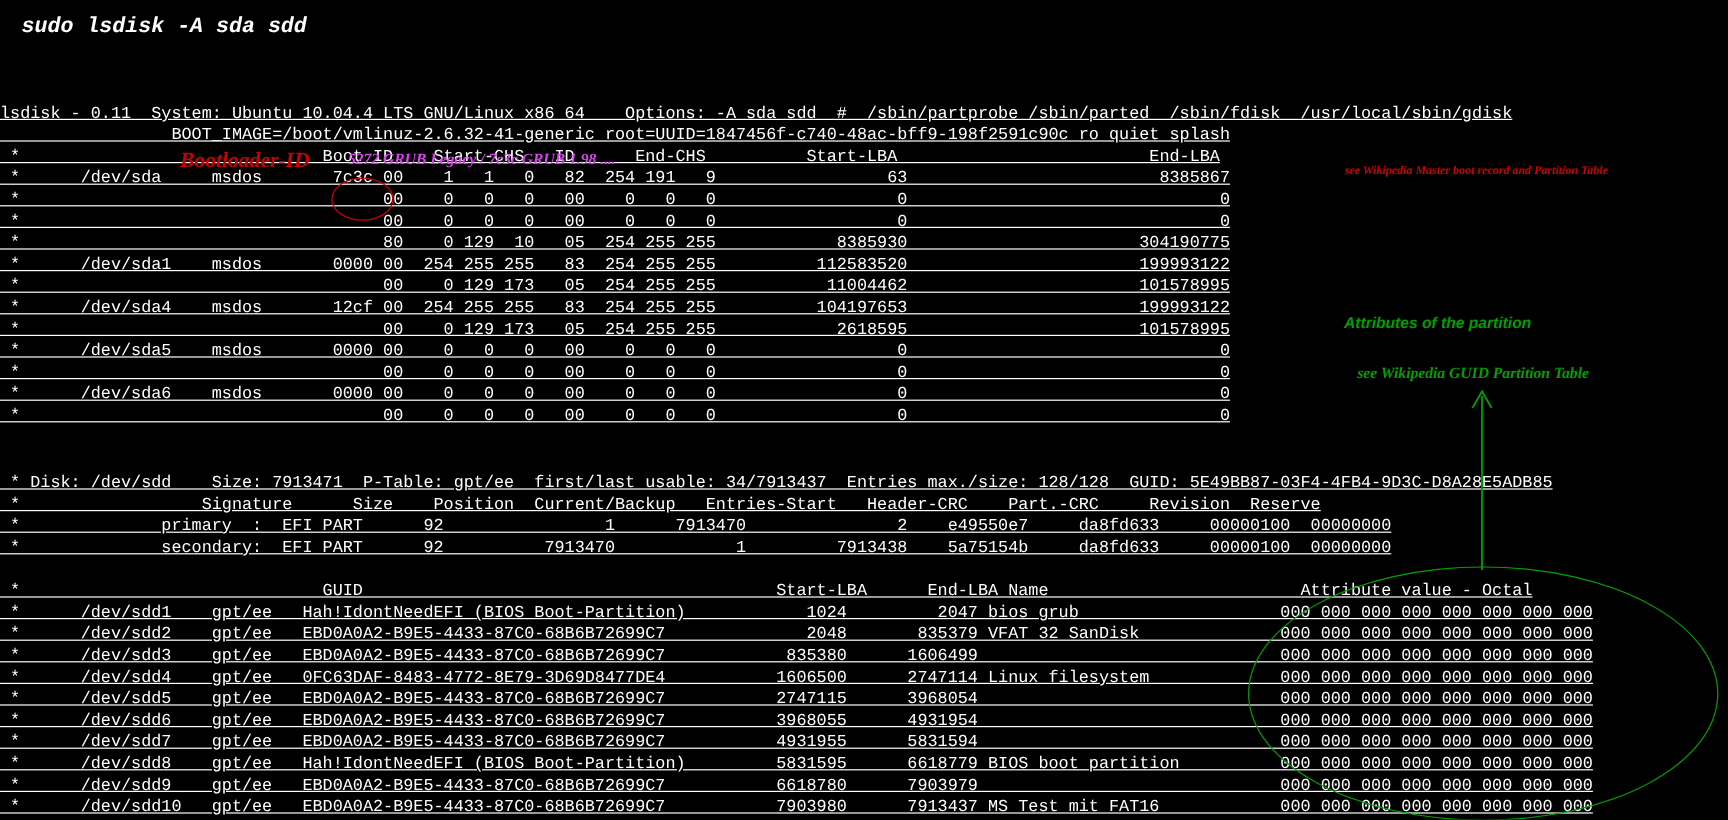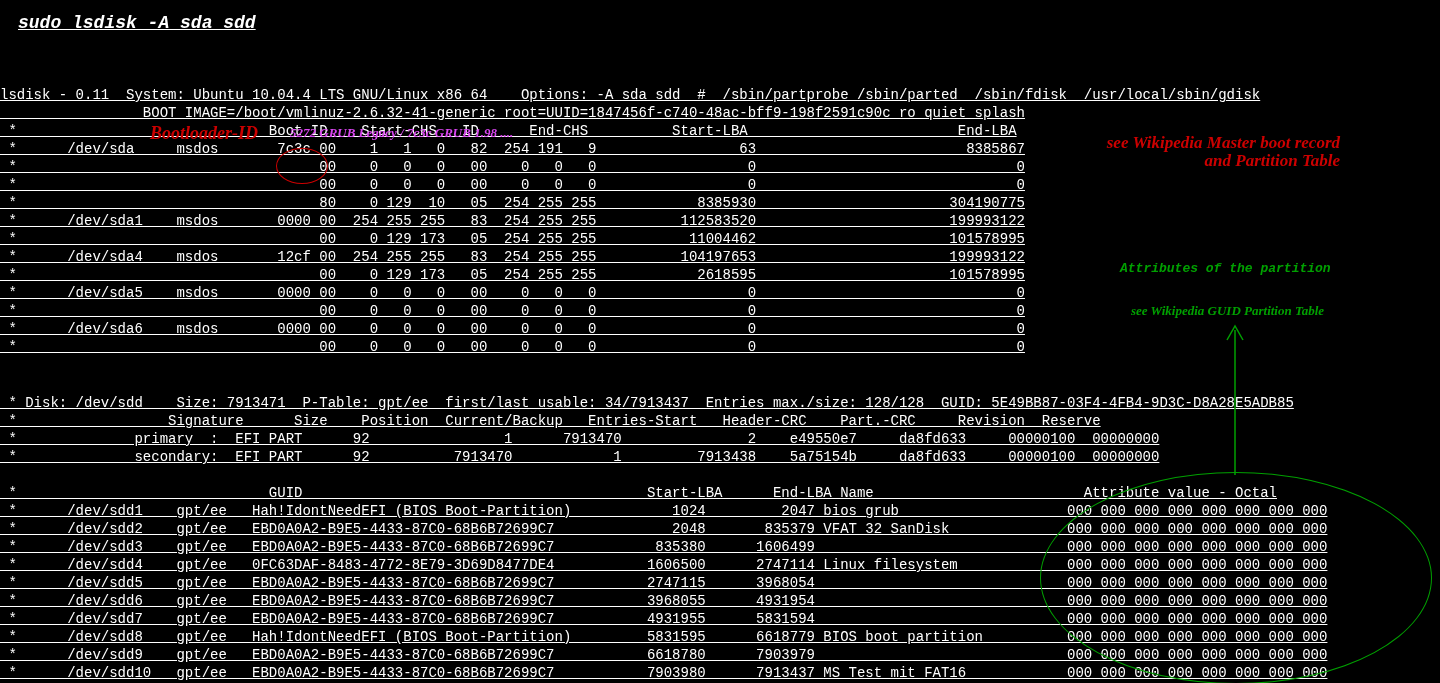--- a/index.html
+++ b/index.html
@@ -13,21 +13,20 @@
     width: 1440px;
     height: 683px;
     overflow: hidden;
     position: relative;
   }
   .title {
     font-style: italic;
     font-weight: bold;
     font-size: 18px;
     padding: 14px 0 0 18px;
-    text-decoration: underline;
   }
   pre {
     margin: 0;
     padding: 0;
     font-family: "Courier New", monospace;
     font-size: 14px;
     line-height: 18px;
     white-space: pre;
     text-decoration: underline;
   }
@@ -51,30 +50,30 @@
     font-family: Georgia, serif;
     font-size: 13px;
     top: 124px; left: 290px;
   }
   .anno-red3 {
     position: absolute;
     color: #cc0000;
     font-style: italic;
     font-weight: bold;
     font-family: Georgia, serif;
-    font-size: 17px;
+    font-size: 10px;
     text-align: right;
     top: 134px; left: 1100px; width: 240px;
   }
   .anno-green1 {
     position: absolute;
     color: #00a000;
     font-style: italic;
     font-weight: bold;
-    font-family: Liberation Mono, monospace;
+    font-family: Liberation Sans, sans-serif;
     font-size: 13px;
     top: 260px; left: 1120px;
   }
   .anno-green2 {
     position: absolute;
     color: #00a000;
     font-style: italic;
     font-weight: bold;
     font-family: Georgia, serif;
     font-size: 13px;

